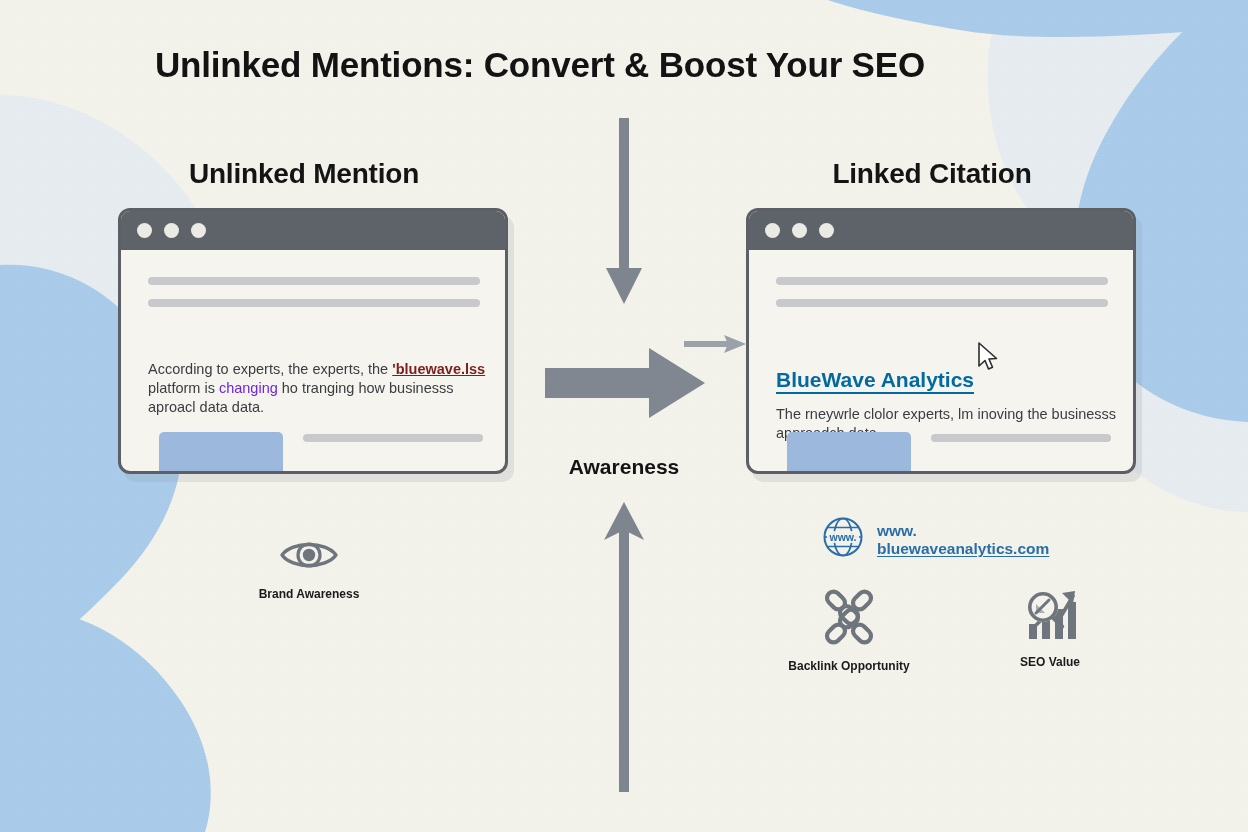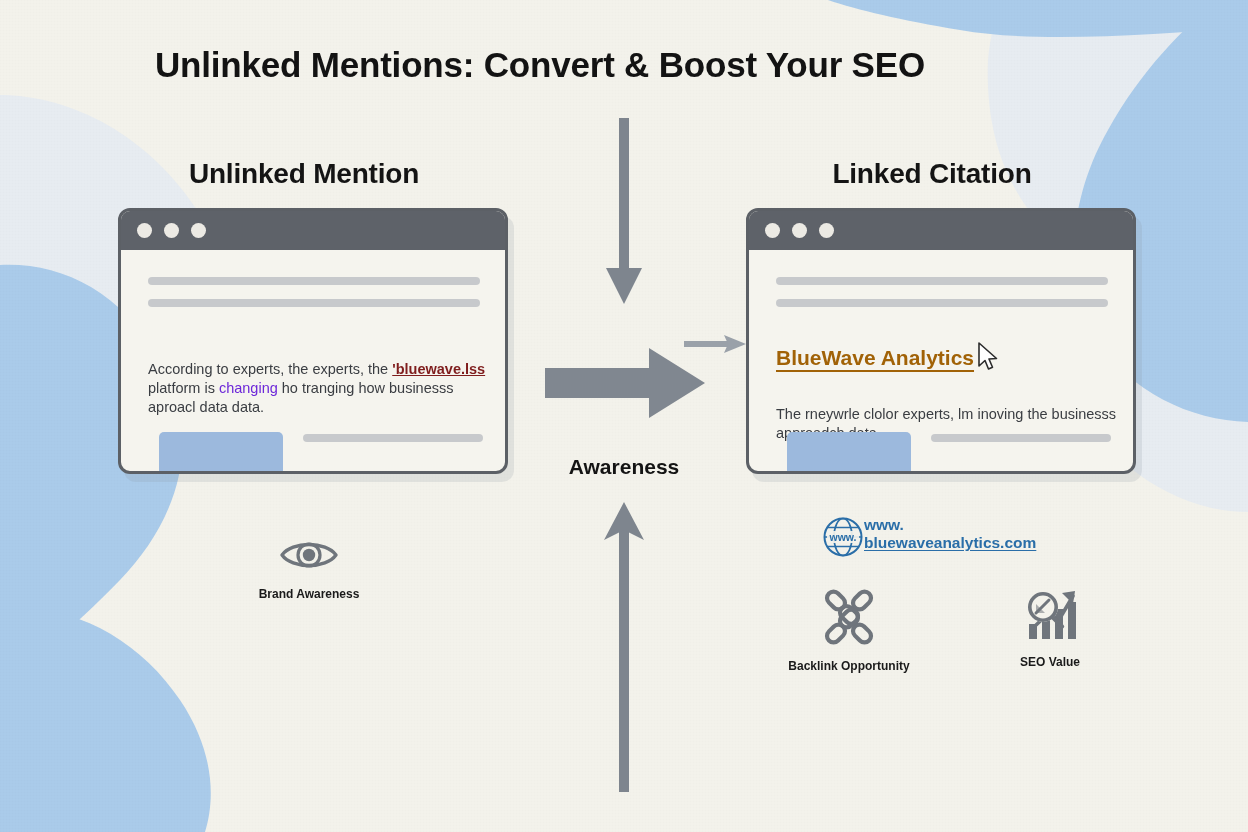--- a/index.html
+++ b/index.html
@@ -116,24 +116,24 @@
     color: #7f1d1d;
     font-weight: bold;
     text-decoration: underline;
     text-underline-offset: 1px;
   }
   .soft-blue { color: #6d28d9; }
 
   .big-link {
     position: absolute;
     left: 27px;
-    top: 96px;
+    top: 118px;
     font-size: 21px;
     font-weight: bold;
-    color: #a16207;
+    color: #0369a1;
     text-decoration: underline;
     text-underline-offset: 5px;
     text-decoration-thickness: 2px;
   }
   #right-para { top: 155px; }
 
   .blue-block {
     position: absolute;
     left: 38px;
     bottom: -6px;
@@ -194,21 +194,22 @@
   #feature-brand    { left: 178px; top: 534px; width: 262px; }
   #feature-backlink { left: 718px; top: 586px; width: 262px; }
   #feature-seo      { left: 952px; top: 586px; width: 196px; }
 
   
   #url-row {
     position: absolute;
     left: 822px;
     top: 516px;
     display: flex;
-    align-items: flex-start;
+    align-items: flex-end;
+    gap: 13px;
   }
   #url-text {
     font-size: 15.5px;
     font-weight: bold;
     color: #2a6ea8;
     line-height: 18px;
   }
   #url-text .u2 { text-decoration: underline; text-underline-offset: 2px; }
 </style>
 </head>

